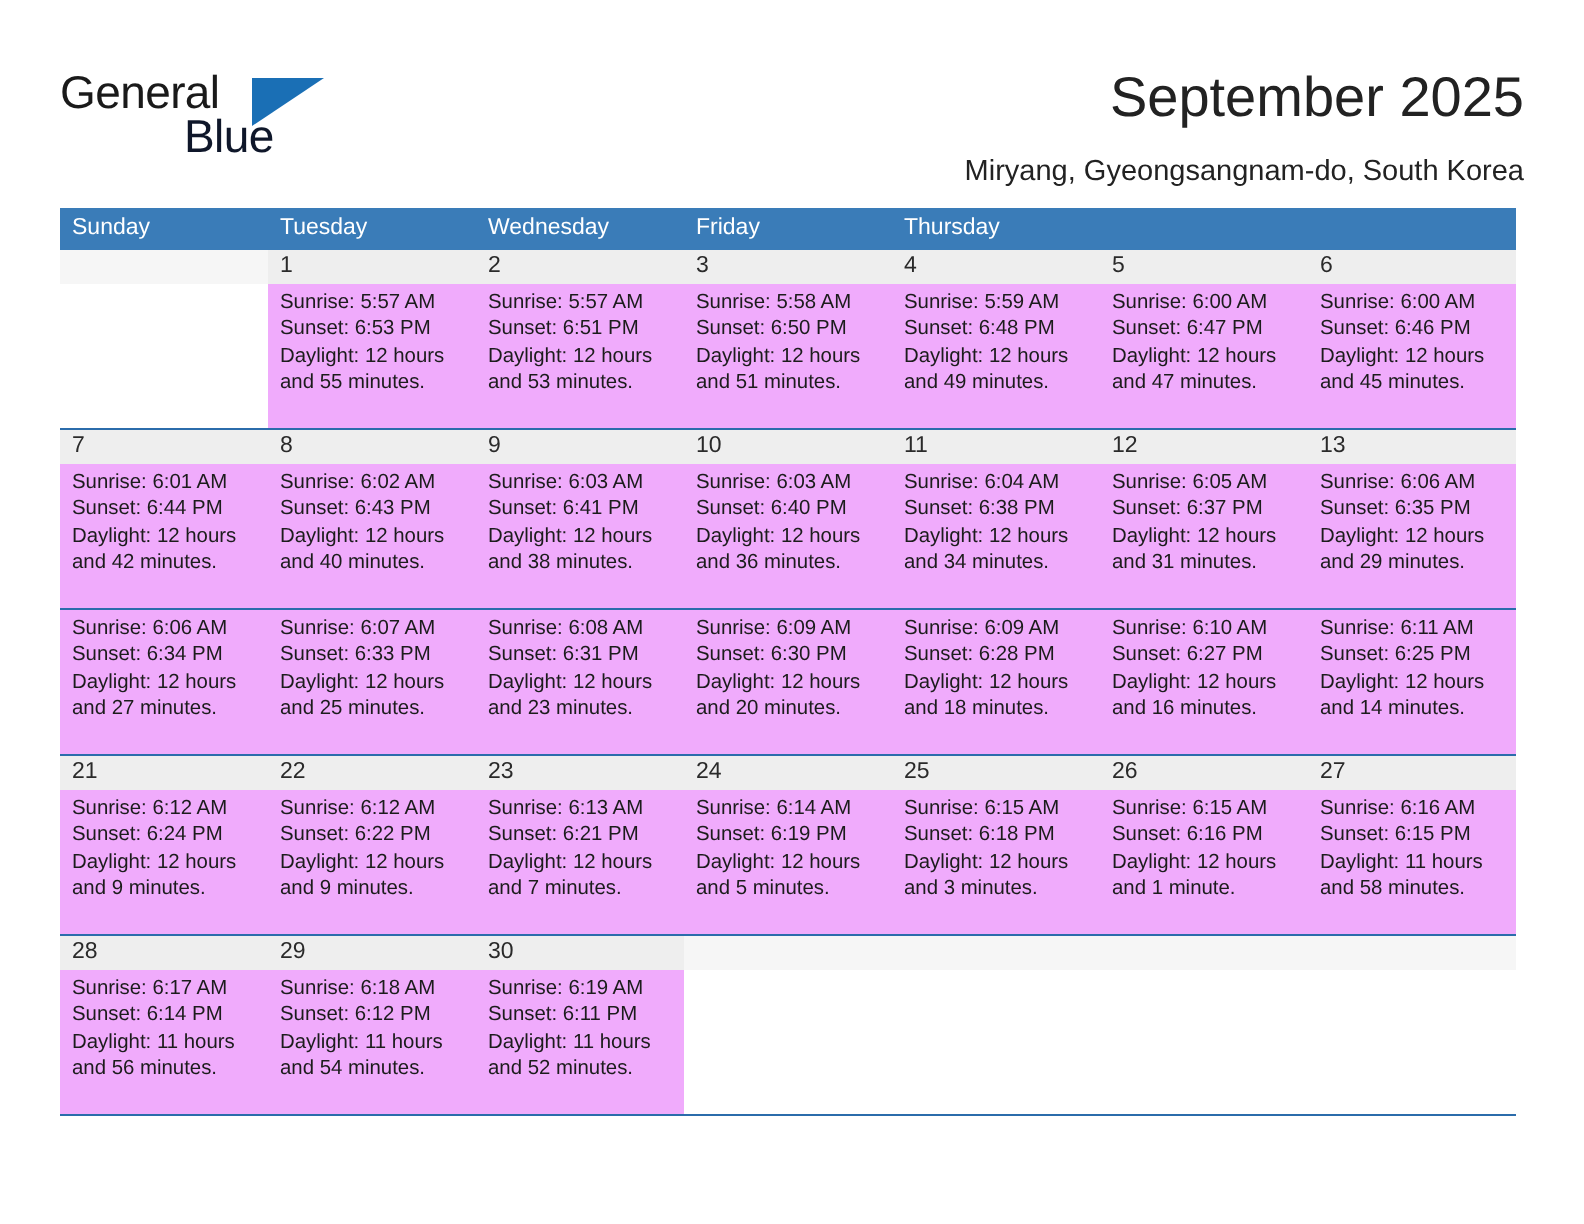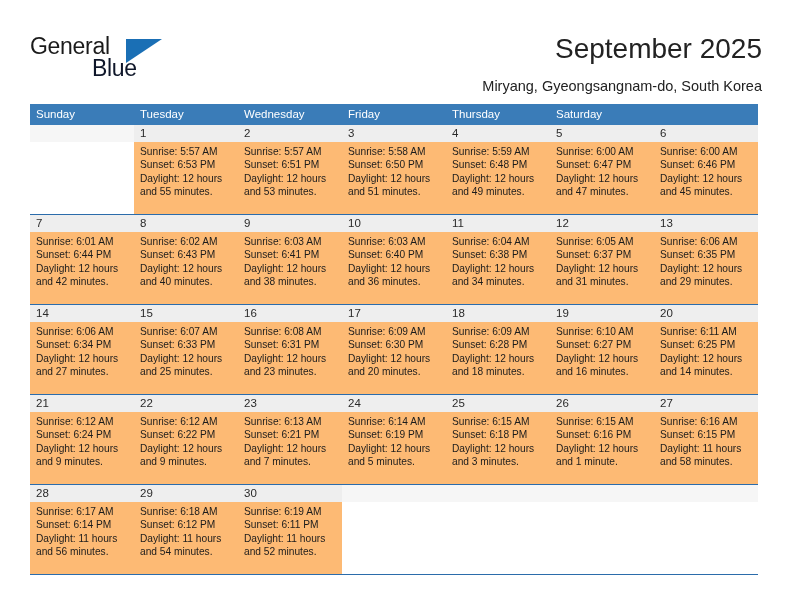--- a/index.html
+++ b/index.html
@@ -121,21 +121,21 @@
   .week-daynums {
     display: flex;
     width: 728px;
     height: 17px;
     background: #eeeeee;
   }
   .week-bodies {
     display: flex;
     width: 728px;
     height: 72px;
-    background: #fdba74;
+    background: #f0abfc;
     justify-content: flex-end;
   }
 
   .daynum-cell {
     flex: 0 0 104px;
     width: 104px;
     box-sizing: border-box;
     padding: 1px 0 0 6px;
     font-size: 11.5px;
     line-height: 15px;
@@ -181,21 +181,20 @@
   </div>
 
   <div class="calendar">
 
     <div class="weekday-row">
       <div class="weekday">Sunday</div>
       <div class="weekday">Tuesday</div>
       <div class="weekday">Wednesday</div>
       <div class="weekday">Friday</div>
       <div class="weekday">Thursday</div>
-      <div class="weekday">Saturday</div>
     </div>
 
     <div id="weeks-container">
         <div class="week">
           <div class="week-daynums">
             <div class="daynum-cell blank"></div>
             <div class="daynum-cell">1</div>
             <div class="daynum-cell">2</div>
             <div class="daynum-cell">3</div>
             <div class="daynum-cell">4</div>
@@ -291,29 +290,20 @@
             </div>
             <div class="body-cell">
               <span class="ln">Sunrise: 6:06 AM</span>
               <span class="ln">Sunset: 6:35 PM</span>
               <span class="ln">Daylight: 12 hours</span>
               <span class="ln">and 29 minutes.</span>
             </div>
           </div>
         </div>
         <div class="week">
-          <div class="week-daynums">
-            <div class="daynum-cell">14</div>
-            <div class="daynum-cell">15</div>
-            <div class="daynum-cell">16</div>
-            <div class="daynum-cell">17</div>
-            <div class="daynum-cell">18</div>
-            <div class="daynum-cell">19</div>
-            <div class="daynum-cell">20</div>
-          </div>
           <div class="week-bodies">
             <div class="body-cell">
               <span class="ln">Sunrise: 6:06 AM</span>
               <span class="ln">Sunset: 6:34 PM</span>
               <span class="ln">Daylight: 12 hours</span>
               <span class="ln">and 27 minutes.</span>
             </div>
             <div class="body-cell">
               <span class="ln">Sunrise: 6:07 AM</span>
               <span class="ln">Sunset: 6:33 PM</span>

